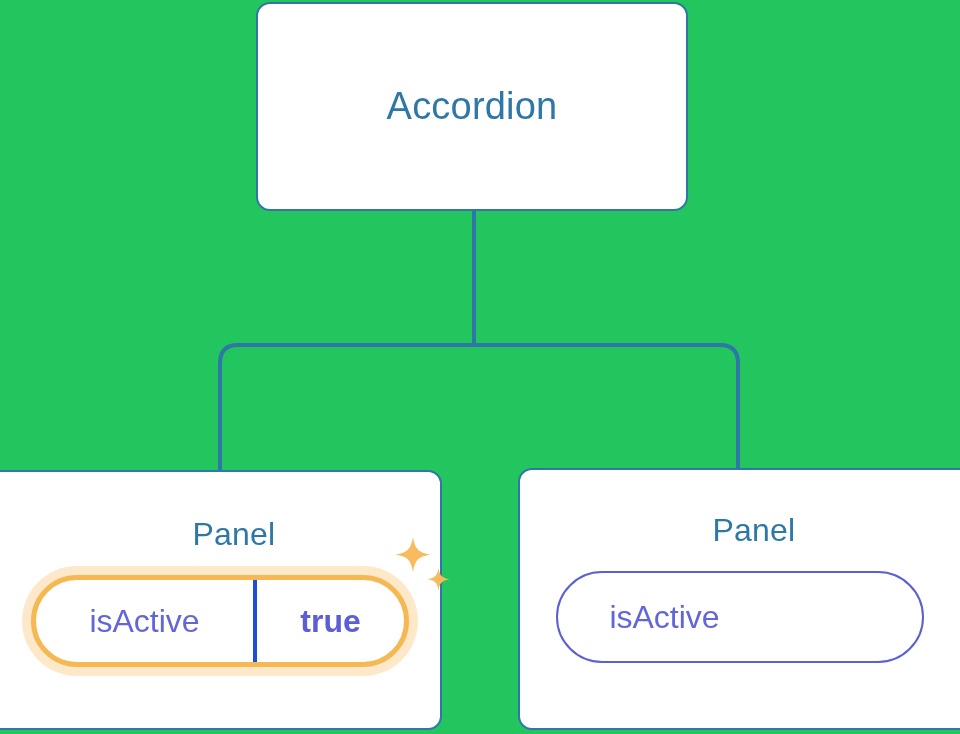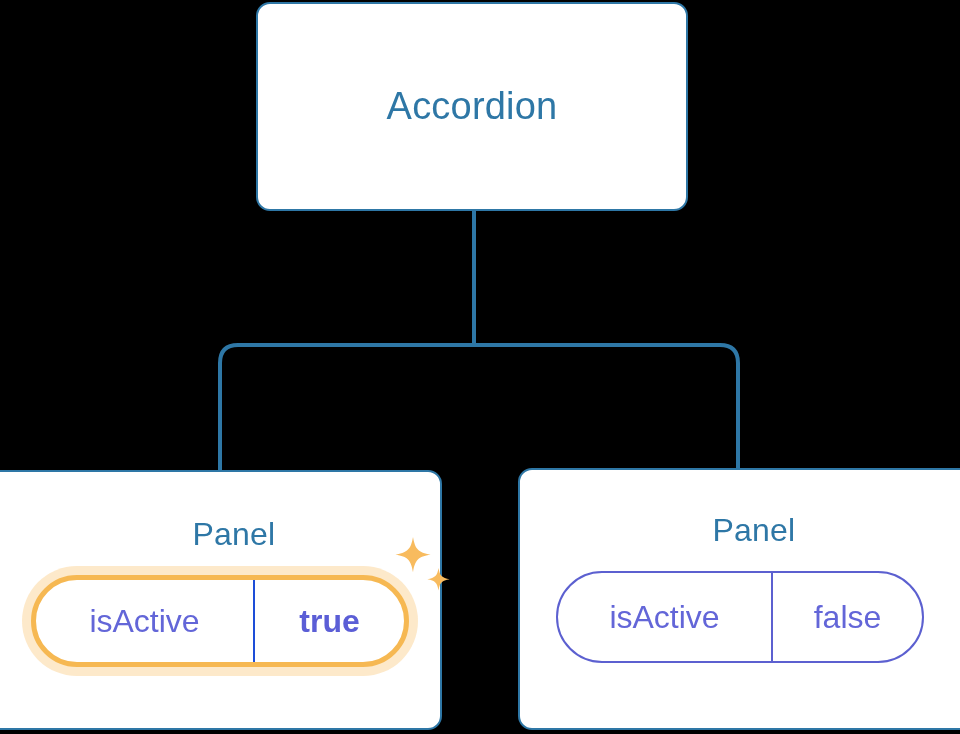--- a/index.html
+++ b/index.html
@@ -13,21 +13,21 @@
     overflow: hidden;
     background: #4c6872;
     font-family: "Liberation Sans", sans-serif;
     -webkit-font-smoothing: antialiased;
   }
 
   #stage {
     position: relative;
     width: 960px;
     height: 734px;
-    background: #000000;
+    background: #22c55e;
   }
 
   
   #connectors {
     position: absolute;
     left: 0;
     top: 0;
     width: 960px;
     height: 734px;
     pointer-events: none;
@@ -130,21 +130,21 @@
 
   .pill-plain .pill-cell-key { width: 213px; }
   .pill-plain .pill-cell-val {
     width: 151px;
     border-left: 2px solid #5c60d0;
   }
 
   .pill-highlight .pill-cell-key { width: 217px; }
   .pill-highlight .pill-cell-val {
     width: 151px;
-    border-left: 2px solid #1d4ed8;
+    border-left: 4px solid #1d4ed8;
     font-weight: 700;
     color: #5b5ed6;
   }
 
   
   .sparkles {
     position: absolute;
     right: -16px;
     top: -38px;
     width: 70px;
@@ -185,18 +185,17 @@
       </svg>
     </div>
   </div>
 
   <div class="node-card" id="card-panel-right">
     <div class="node-title panel-title">Panel</div>
 
     <div class="pill-wrap">
       <div class="pill pill-plain">
         <div class="pill-cell pill-cell-key">isActive</div>
-        <div class="pill-cell pill-cell-val">false</div>
       </div>
     </div>
   </div>
 
 </div>
 
 </body></html>

